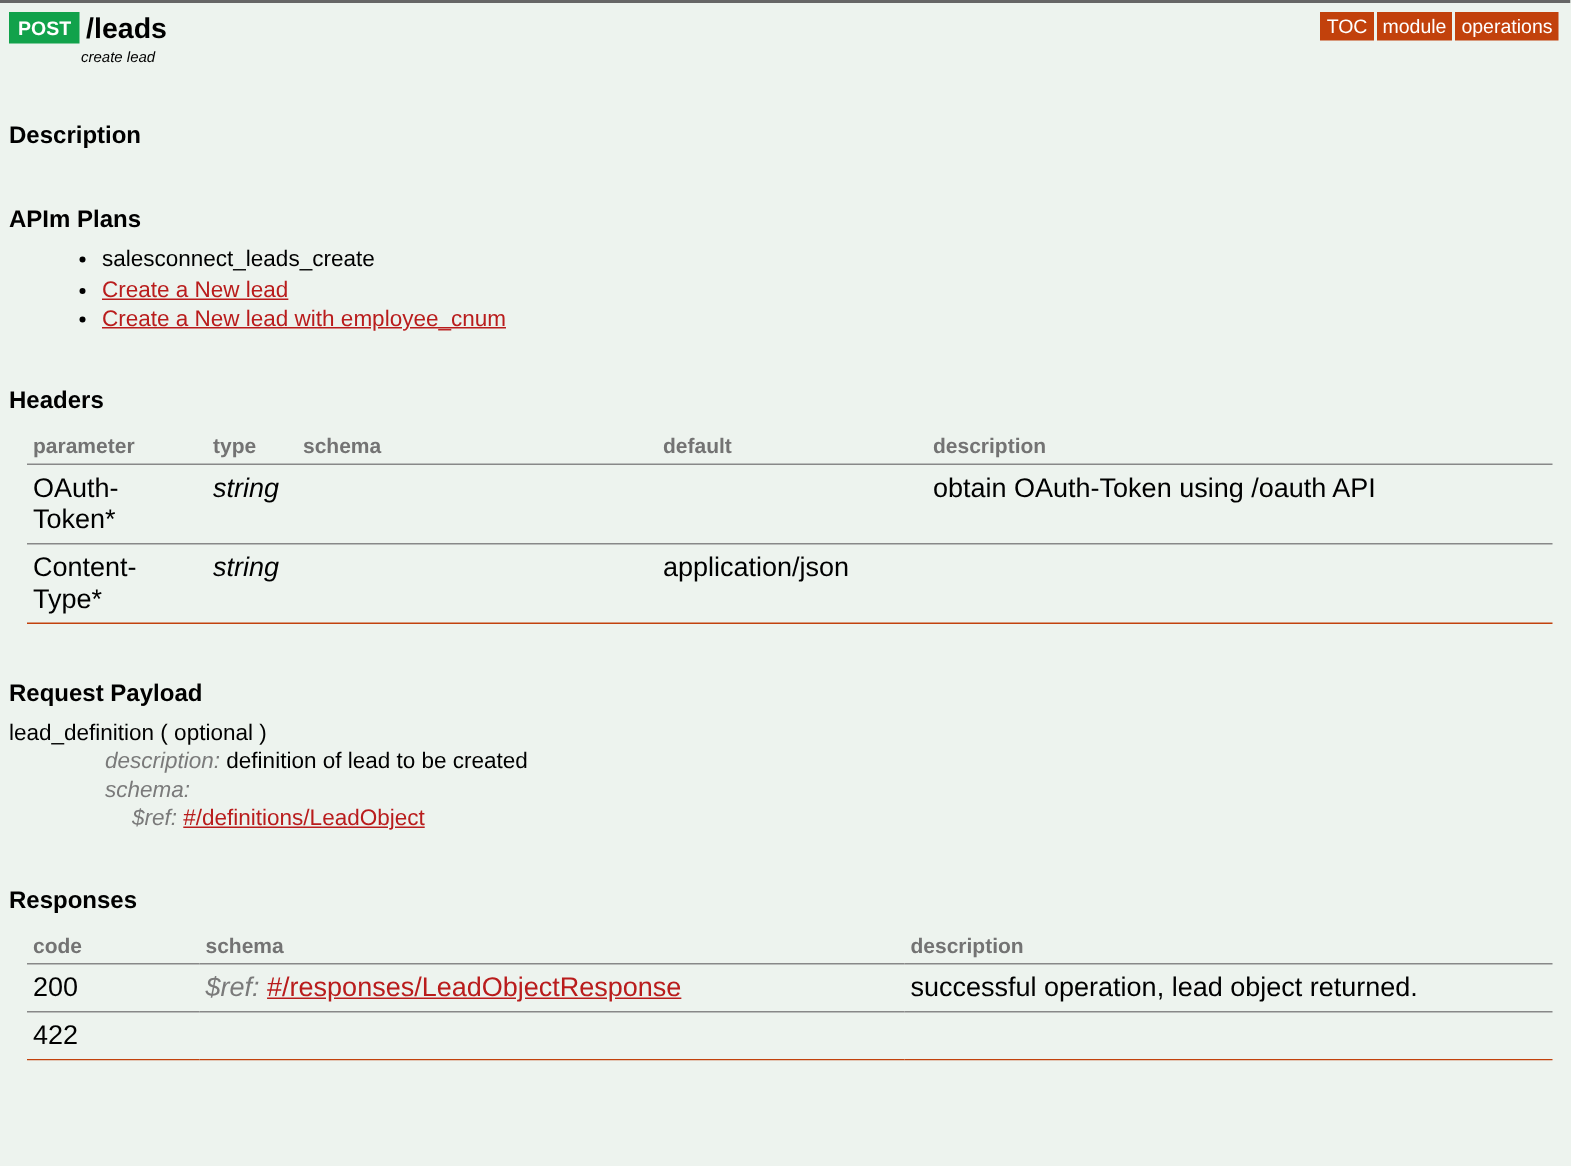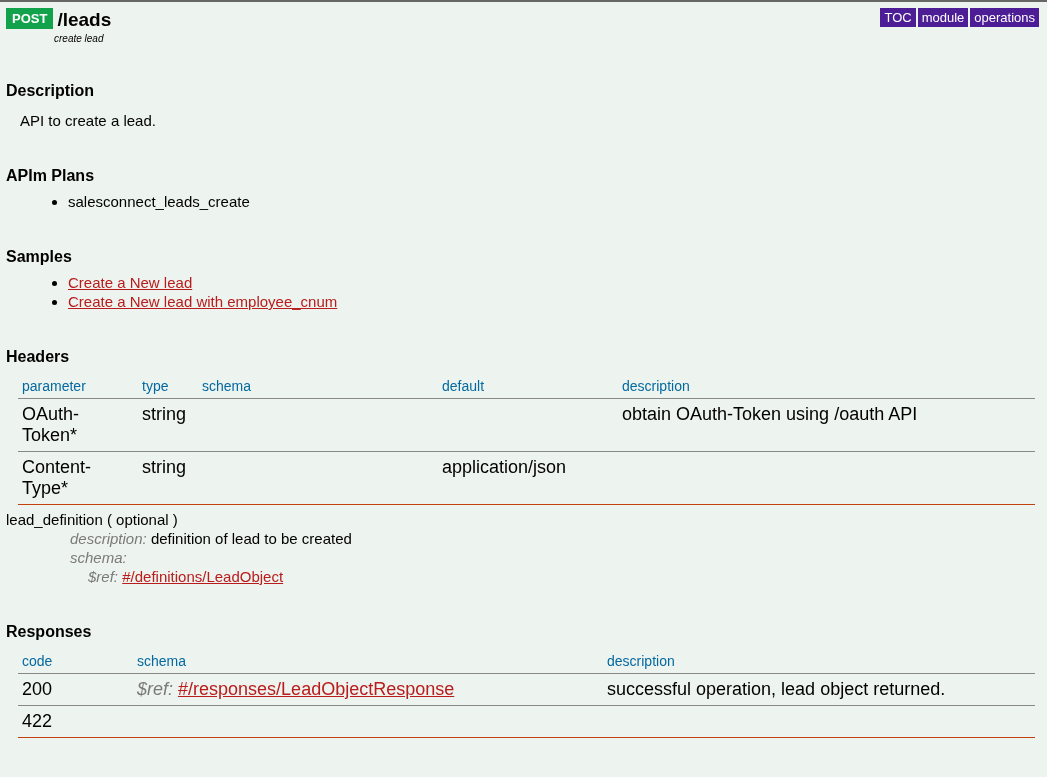--- a/index.html
+++ b/index.html
@@ -44,21 +44,21 @@
     font-size: 10px;
   }
   .nav-buttons {
     position: absolute;
     right: 8px;
     top: 6px;
     display: flex;
     gap: 2px;
   }
   .nav-btn {
-    background: #4c1d95;
+    background: #c2410c;
     color: #fff;
     font-size: 13px;
     padding: 2px 4px;
     cursor: pointer;
     font-family: inherit;
     border: none;
   }
   .section {
     padding: 0 6px;
   }
@@ -85,36 +85,36 @@
   }
   table.htable {
     width: 100%;
     border-collapse: collapse;
     margin-top: 4px;
     margin-left: 12px;
     width: calc(100% - 18px);
   }
   table.htable th {
     text-align: left;
-    font-weight: normal;
-    color: #0369a1;
+    font-weight: bold;
+    color: #737373;
     font-size: 14px;
     padding: 4px 8px 4px 4px;
     border-bottom: 1px solid #888;
   }
   table.htable td {
     padding: 5px 8px 5px 4px;
     border-bottom: 1px solid #888;
     font-size: 18px;
     vertical-align: top;
   }
   table.htable tr:last-child td {
     border-bottom: 1px solid #c2410c;
   }
-  .type-italic { }
+  .type-italic { font-style: italic; }
   .payload-block {
     margin-left: 0;
     margin-top: 6px;
   }
   .payload-name { font-size: 15px; }
   .payload-sub {
     margin-left: 64px;
     margin-top: 2px;
   }
   .payload-sublabel {
@@ -135,32 +135,30 @@
     <div class="nav-buttons">
       <button class="nav-btn">TOC</button>
       <button class="nav-btn">module</button>
       <button class="nav-btn">operations</button>
     </div>
   </div>
   <div class="summary">create lead</div>
 
   <div class="section">
     <div class="section-heading">Description</div>
-    <div class="description-text">API to create a lead.</div>
   </div>
 
   <div class="section">
     <div class="section-heading">APIm Plans</div>
     <ul class="plans">
       <li>salesconnect_leads_create</li>
     </ul>
   </div>
 
   <div class="section">
-    <div class="section-heading">Samples</div>
     <ul class="samples">
       <li><a class="link" href="#">Create a New lead</a></li>
       <li><a class="link" href="#">Create a New lead with employee_cnum</a></li>
     </ul>
   </div>
 
   <div class="section">
     <div class="section-heading">Headers</div>
     <table class="htable">
       <colgroup>
@@ -192,20 +190,21 @@
           <td class="type-italic">string</td>
           <td></td>
           <td>application/json</td>
           <td></td>
         </tr>
       </tbody>
     </table>
   </div>
 
   <div class="section">
+    <div class="section-heading">Request Payload</div>
     <div class="payload-block">
       <div class="payload-name">lead_definition ( optional )</div>
       <div class="payload-sub">
         <span class="payload-sublabel">description:</span>
         <span>definition of lead to be created</span>
       </div>
       <div class="payload-sub">
         <span class="payload-sublabel">schema:</span>
       </div>
       <div class="ref-indent">

